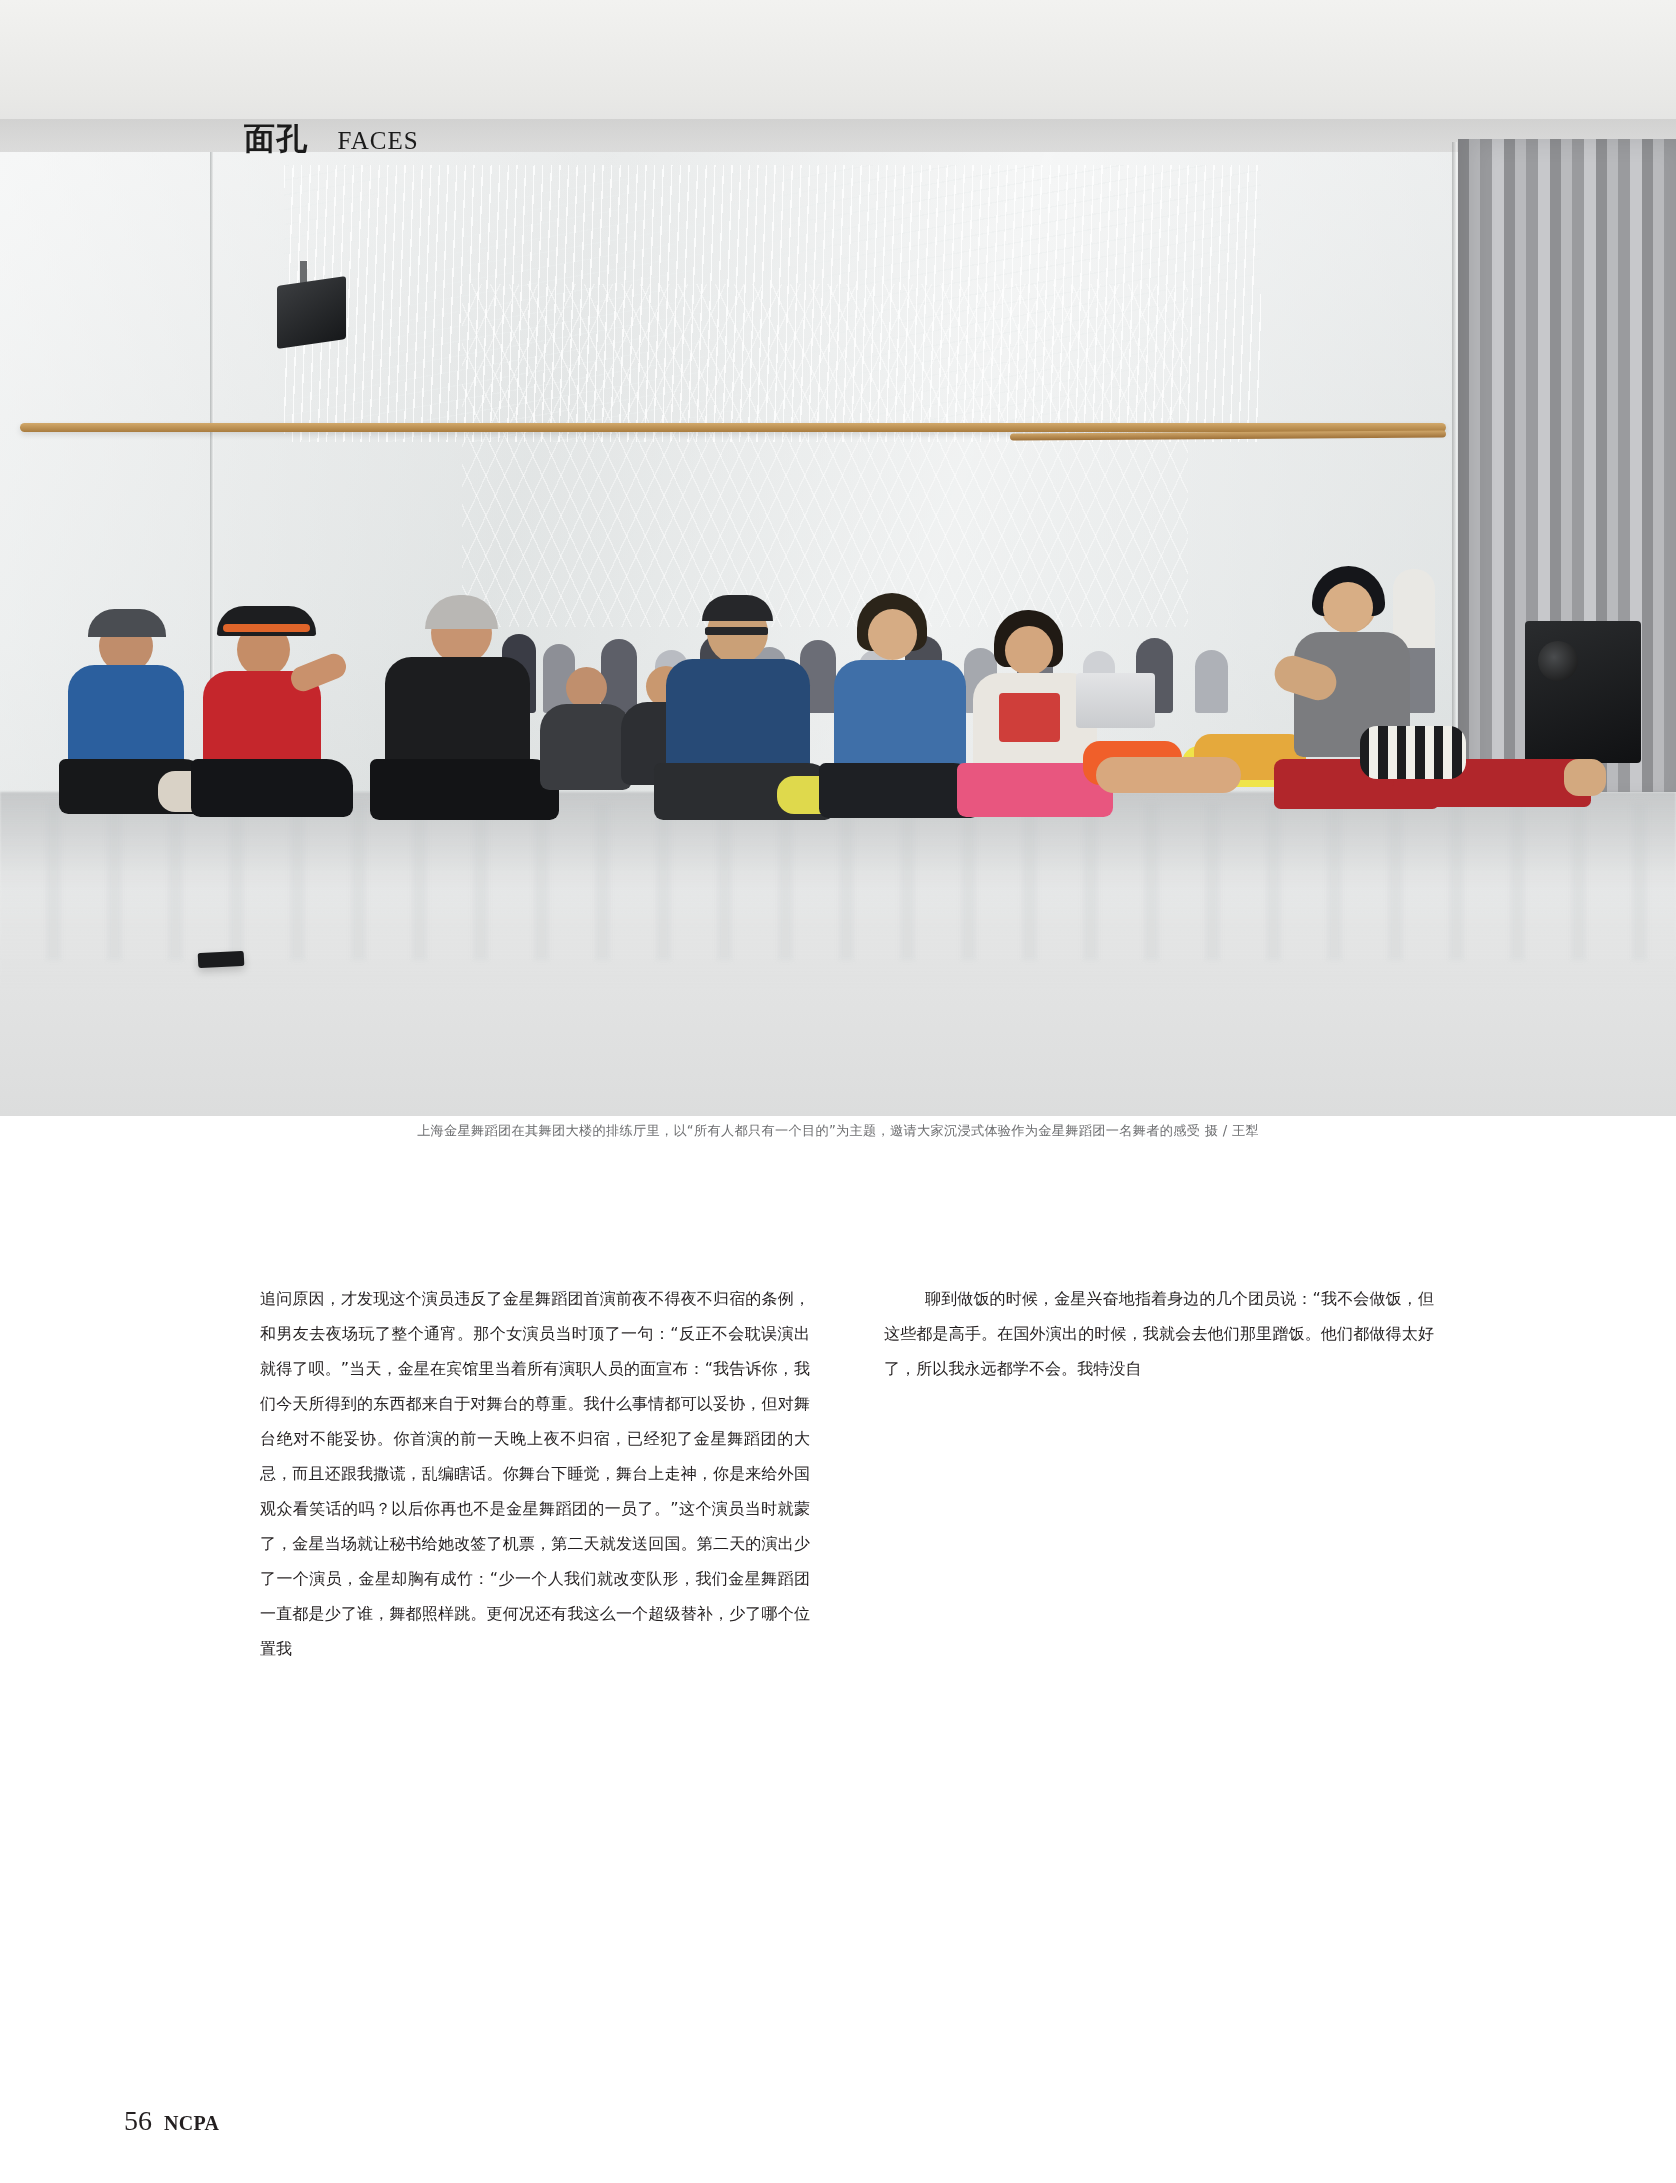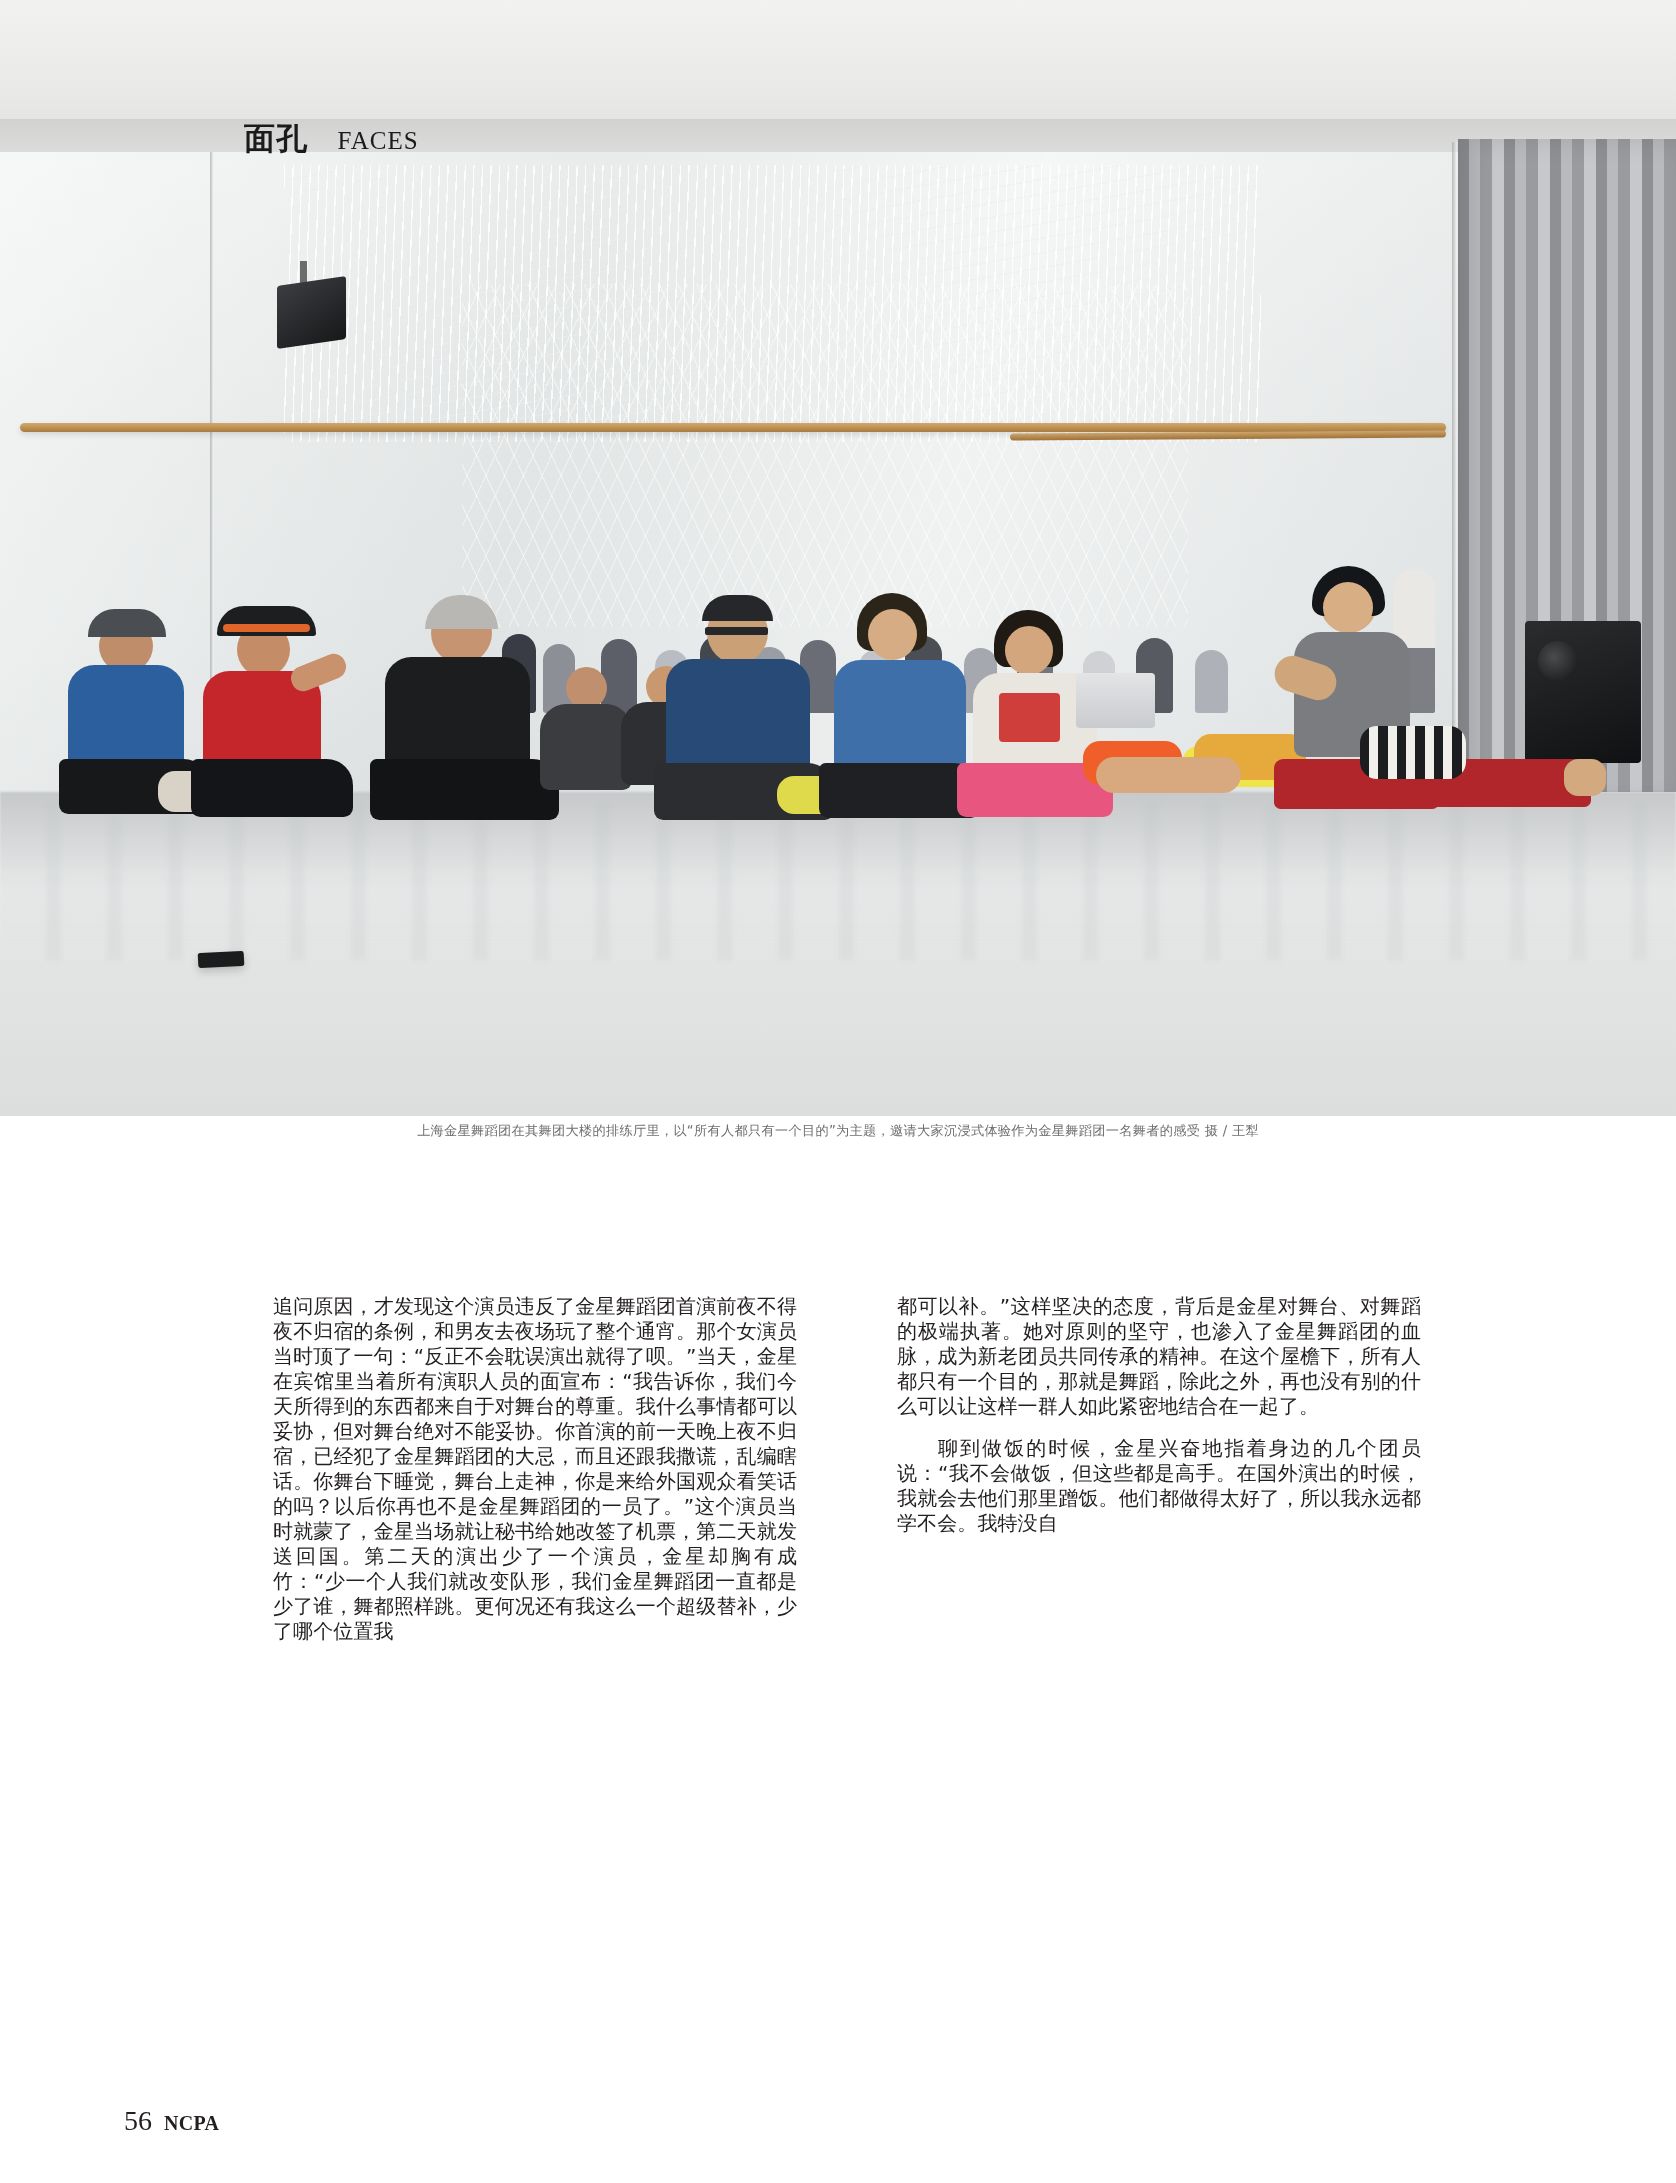--- a/index.html
+++ b/index.html
@@ -207,24 +207,24 @@
     left: 256px;
     top: 1277px;
     width: 1182px;
     display: flex;
     gap: 66px;
   }
   .col {
     width: 558px;
   }
   .col p {
-    margin: 17px;
+    margin: 4px;
     font-family: "DejaVu Sans", sans-serif;
-    font-size: 20px;
-    line-height: 25px;
+    font-size: 16px;
+    line-height: 35px;
     color: #231f20;
     text-align: justify;
     text-justify: inter-character;
     letter-spacing: 0.1px;
   }
   .col p.indent { text-indent: 41px; }
 
   
   .footer {
     position: absolute;
@@ -381,21 +381,20 @@
   </div>
 </div>
 
 <div class="caption">上海金星舞蹈团在其舞团大楼的排练厅里，以“所有人都只有一个目的”为主题，邀请大家沉浸式体验作为金星舞蹈团一名舞者的感受  摄 / 王犁</div>
 
 <div class="columns">
   <div class="col">
     <p>追问原因，才发现这个演员违反了金星舞蹈团首演前夜不得夜不归宿的条例，和男友去夜场玩了整个通宵。那个女演员当时顶了一句：“反正不会耽误演出就得了呗。”当天，金星在宾馆里当着所有演职人员的面宣布：“我告诉你，我们今天所得到的东西都来自于对舞台的尊重。我什么事情都可以妥协，但对舞台绝对不能妥协。你首演的前一天晚上夜不归宿，已经犯了金星舞蹈团的大忌，而且还跟我撒谎，乱编瞎话。你舞台下睡觉，舞台上走神，你是来给外国观众看笑话的吗？以后你再也不是金星舞蹈团的一员了。”这个演员当时就蒙了，金星当场就让秘书给她改签了机票，第二天就发送回国。第二天的演出少了一个演员，金星却胸有成竹：“少一个人我们就改变队形，我们金星舞蹈团一直都是少了谁，舞都照样跳。更何况还有我这么一个超级替补，少了哪个位置我</p>
   </div>
   <div class="col">
-    <p>都可以补。”这样坚决的态度，背后是金星对舞台、对舞蹈的极端执著。她对原则的坚守，也渗入了金星舞蹈团的血脉，成为新老团员共同传承的精神。在这个屋檐下，所有人都只有一个目的，那就是舞蹈，除此之外，再也没有别的什么可以让这样一群人如此紧密地结合在一起了。</p>
     <p class="indent">聊到做饭的时候，金星兴奋地指着身边的几个团员说：“我不会做饭，但这些都是高手。在国外演出的时候，我就会去他们那里蹭饭。他们都做得太好了，所以我永远都学不会。我特没自</p>
   </div>
 </div>
 
 <div class="footer">
   <span class="folio-num">56</span>
   <span class="folio-name">NCPA</span>
 </div>
 
 

